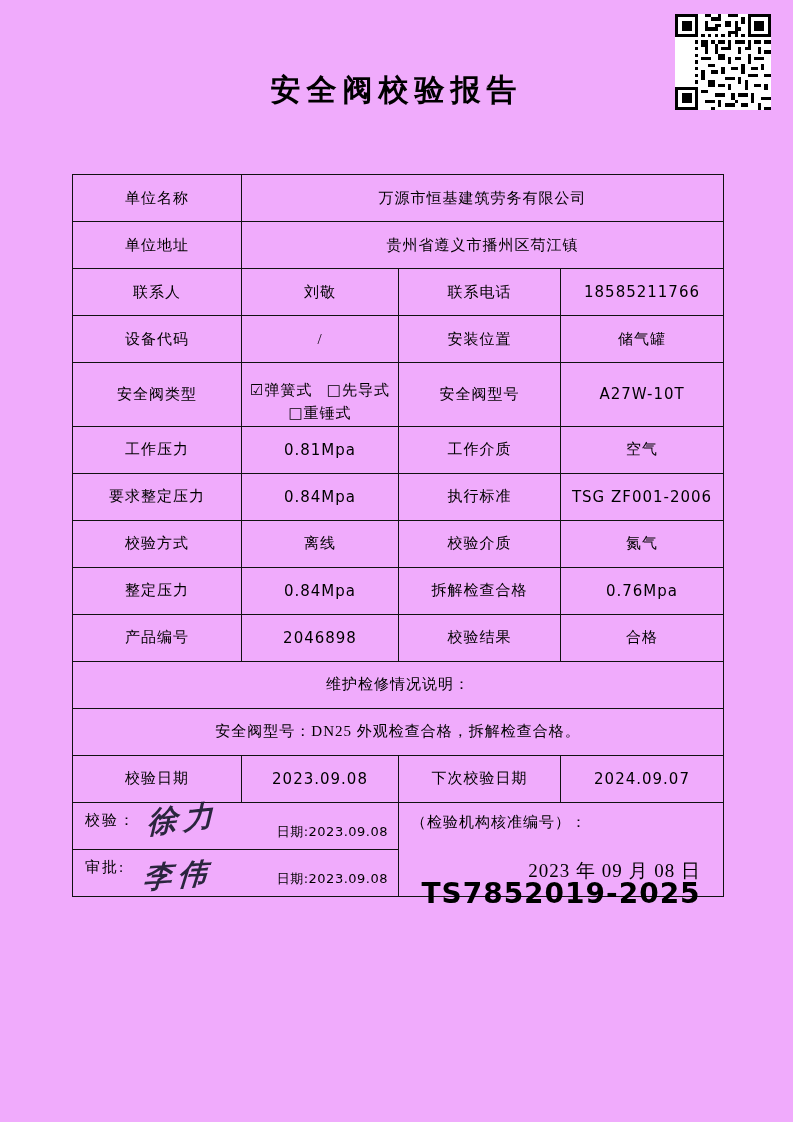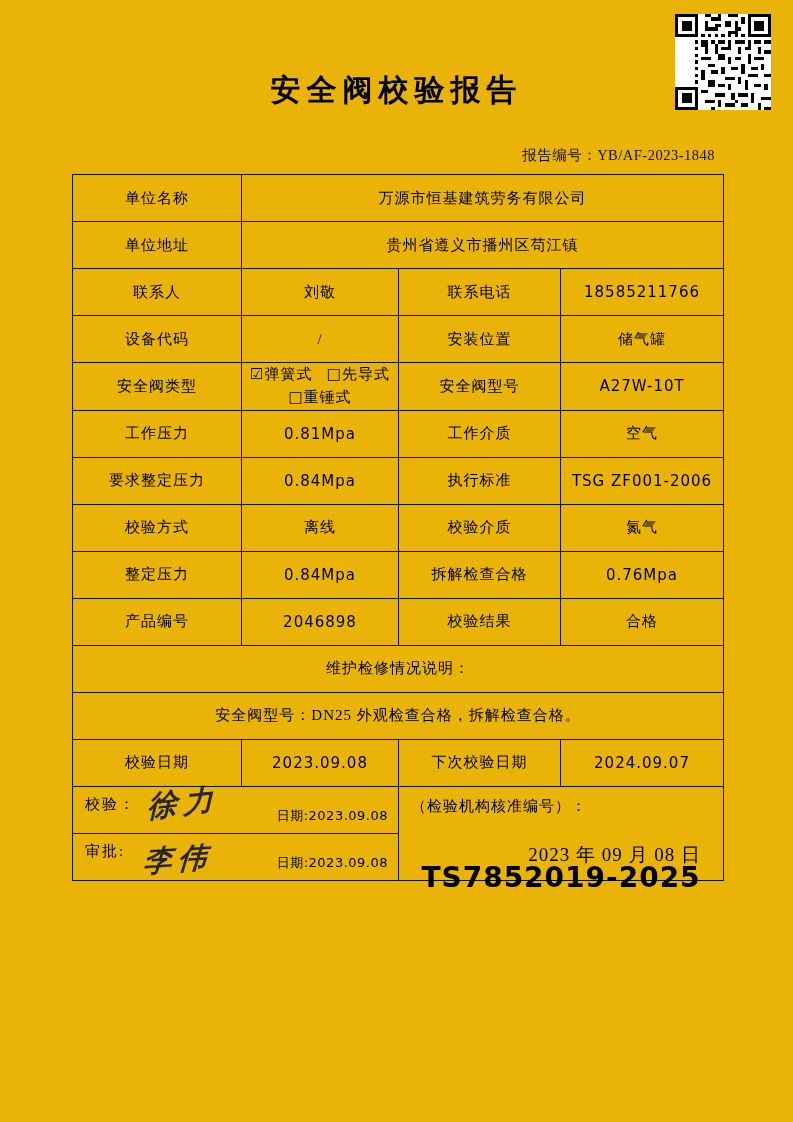--- a/index.html
+++ b/index.html
@@ -7,21 +7,21 @@
     padding: 0;
     background: #c9c9c9;
   }
   body {
     font-family: "Liberation Serif", "DejaVu Serif", serif;
   }
   .page {
     position: relative;
     width: 793px;
     height: 1122px;
-    background: #eab308;
+    background: #f0abfc;
     margin: 0 auto;
     overflow: hidden;
     box-sizing: border-box;
   }
 
   
   .qr {
     position: absolute;
     top: 14px;
     right: 22px;
@@ -82,21 +82,21 @@
     text-align: left;
     padding-left: 10px;
     letter-spacing: 1px;
   }
   .valve-type-cell {
     line-height: 1.55;
     font-size: 14.5px;
     letter-spacing: 0;
     padding: 4px 6px;
   }
-  .valve-type-cell .row1 { white-space: nowrap; }
+  .valve-type-cell .row1 { white-space: nowrap; margin-top: 16px; }
   .valve-type-cell .row2 { white-space: nowrap; }
   .cbx { font-family: "DejaVu Sans", sans-serif; }
 
   .maint-row td { height: 44px; margin-top: 36px; }
   .note-row td { height: 44px; }
 
   
   .sig-left {
     position: relative;
     height: 86px;
@@ -277,23 +277,20 @@
         <rect x="25" y="27" width="1" height="2"></rect>
           <rect x="27" y="28" width="2" height="1"></rect>
         <rect x="11" y="28" width="1" height="1"></rect>
           <rect x="18" y="26" width="1" height="1"></rect>
       </g>
     </svg>
   </div>
 
   <div class="title">安全阀校验报告</div>
 
-  <div class="report-no">
-    <span>报告编号：</span><span>YB/AF-2023-1848</span>
-  </div>
 
   <table class="main">
     <colgroup>
       <col style="width:169px">
       <col style="width:157px">
       <col style="width:162px">
       <col style="width:163px">
     </colgroup>
     <tbody>
       <tr>

